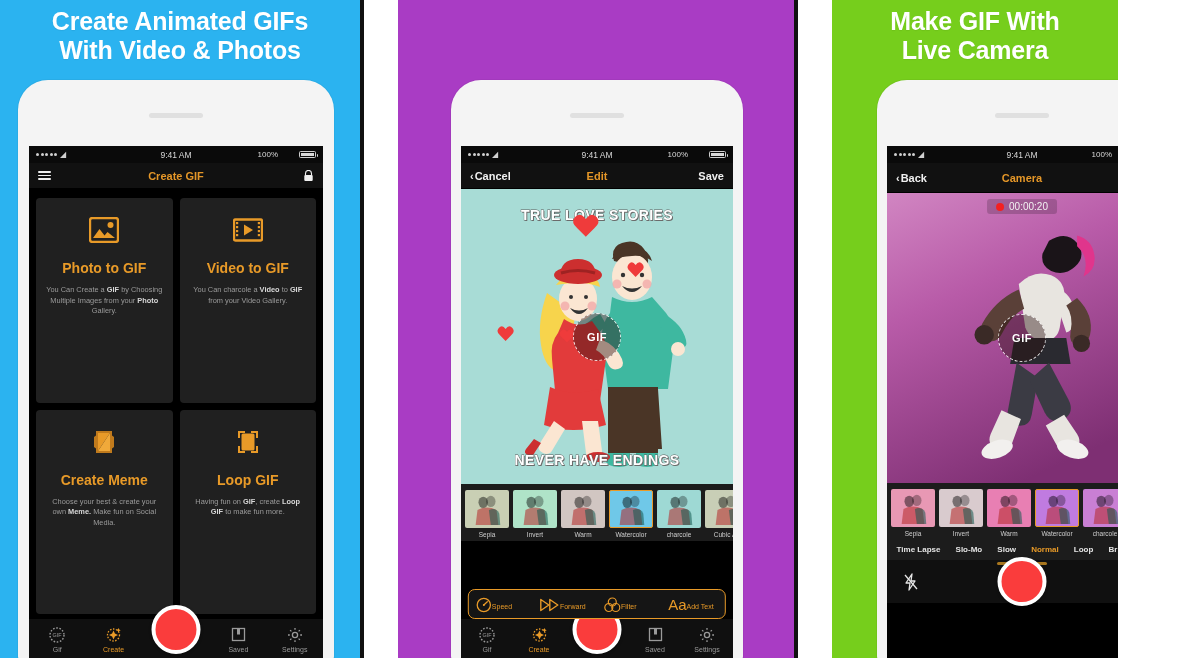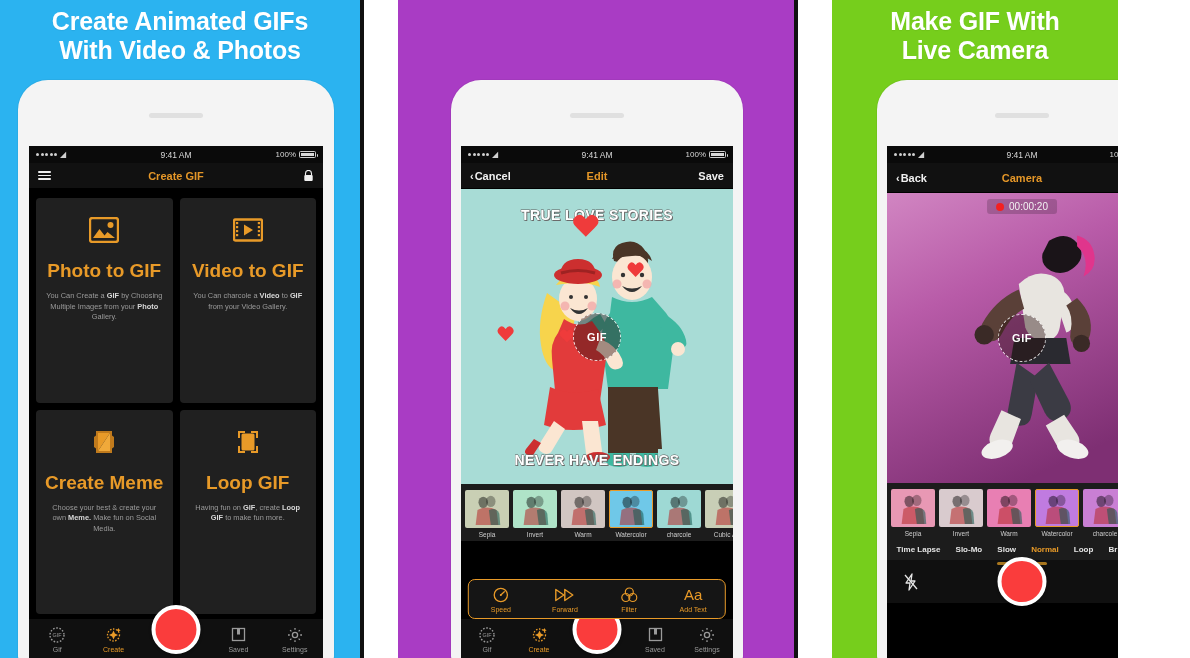--- a/index.html
+++ b/index.html
@@ -72,21 +72,21 @@
     position: relative;
   }
   .sb-left { display: flex; align-items: center; gap: 3px; }
   .sb-dots { display: flex; gap: 1.5px; }
   .sb-dots i { width: 3px; height: 3px; border-radius: 50%; background: #cfcfcf; display: block; }
   .wifi { font-size: 8px; line-height: 1; color:#cfcfcf; }
   .sb-time {
     position: absolute; left: 0; right: 0; text-align: center;
     font-size: 8.5px; color: #d8d8d8; pointer-events: none;
   }
-  .sb-right { margin-left: auto; display: flex; align-items: center; gap: 3px; font-size: 8px; }
+  .sb-right { margin-left: auto; display: flex; align-items: center; gap: 21px; font-size: 8px; }
   .battery {
     width: 17px; height: 7px; border: 1px solid #cfcfcf;
     border-radius: 1.5px; position: relative; padding: 1px;
   }
   .battery::after {
     content: ""; position: absolute; right: -3px; top: 2px;
     width: 1.5px; height: 3px; background: #cfcfcf; border-radius: 0 1px 1px 0;
   }
   .battery i { display:block; height: 100%; width: 100%; background: #d8d8d8; }
 
@@ -113,21 +113,21 @@
     display: grid; grid-template-columns: 1fr 1fr; grid-template-rows: 1fr 1fr;
     gap: 7px; padding: 9px 7px 5px 7px;
   }
   .card {
     background: #202020; border-radius: 4px;
     display: flex; flex-direction: column; align-items: center;
     padding: 16px 9px 10px 9px;
   }
   .card-icon { height: 32px; display: flex; align-items: center; justify-content: center; }
   .card-title {
-    color: #E89A28; font-weight: bold; font-size: 19px;
+    color: #E89A28; font-weight: bold; font-size: 14px;
     margin-top: 14px; text-align: center;
   }
   .card-desc {
     color: #9b9b9b; font-size: 7.4px; line-height: 1.45;
     text-align: center; margin-top: 9px;
   }
   .card-desc b { color: #d8d8d8; }
 
   
   .tabbar {
@@ -186,21 +186,21 @@
 
   .edit-toolbar {
     position: absolute; left: 50%; transform: translateX(-50%);
     bottom: 43px; width: 95%;
     background: #151515; border: 1.5px solid #E89A28;
     border-radius: 7px;
     display: flex; justify-content: space-around; align-items: center;
     padding: 6px 0 5px 0;
     z-index: 5;
   }
-  .tool { display: flex; flex-direction: column; align-items: center; width: 50px; }
+  .tool { display: flex; flex-direction: row; align-items: center; width: 50px; }
   .tool-ic { height: 17px; display: flex; align-items: center; justify-content: center; color: #E89A28; }
   .tool-lbl { font-size: 7px; color: #E89A28; margin-top: 3px; }
 
   
   .cam-view { position: relative; height: 290px; overflow: hidden;
     background: linear-gradient(170deg,#C77AB8 0%, #B657A9 35%, #9C3F8E 70%, #7E2F73 100%); }
   .timer-pill {
     position: absolute; top: 6px; left: 50%; transform: translateX(-50%);
     background: rgba(0,0,0,0.18); border-radius: 3px;
     padding: 2px 9px; display: flex; align-items: center; gap: 5px;

